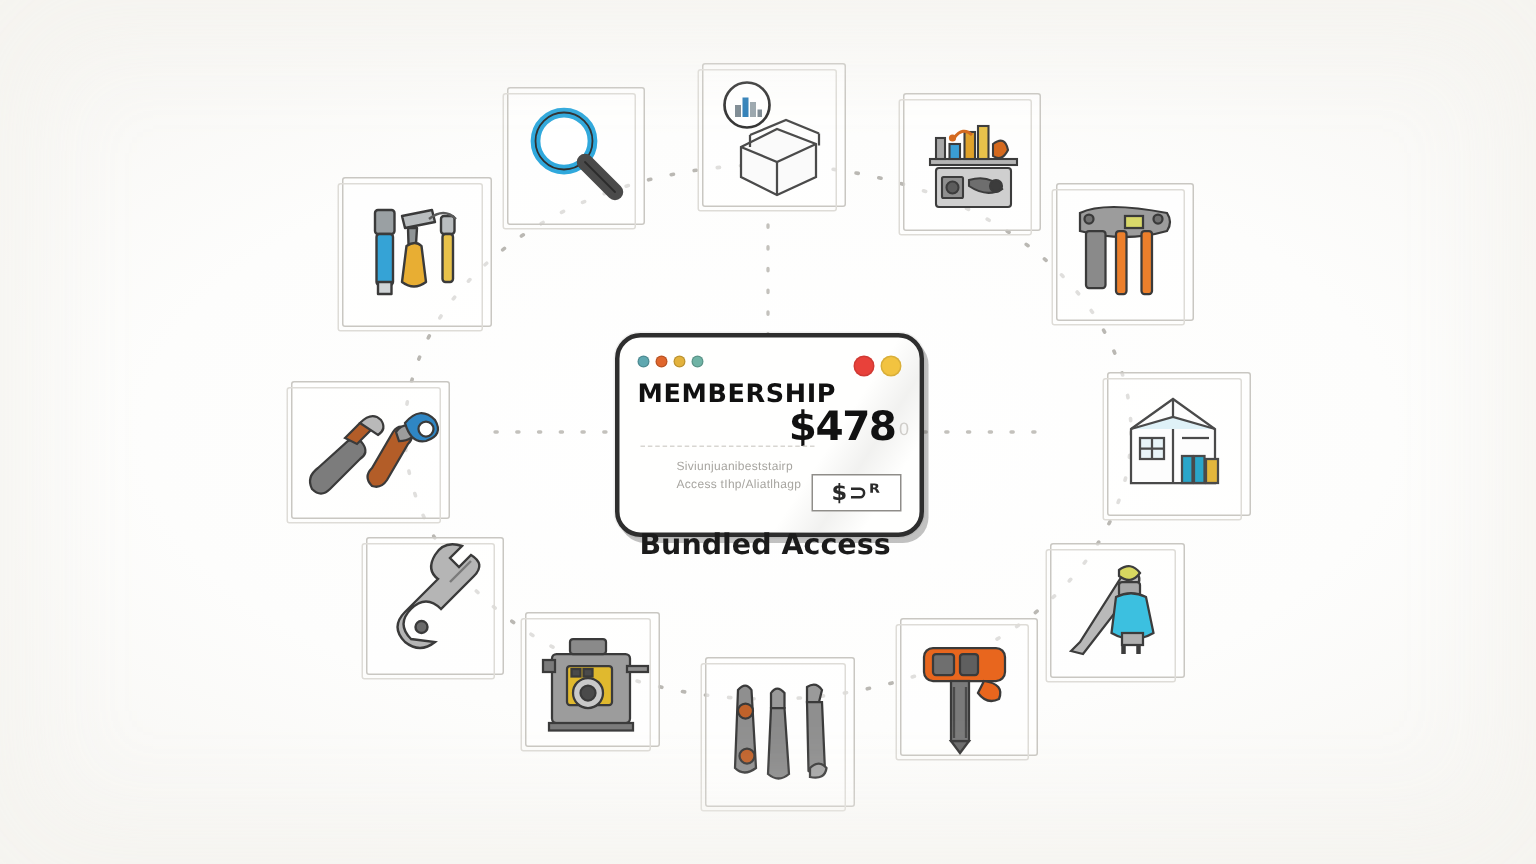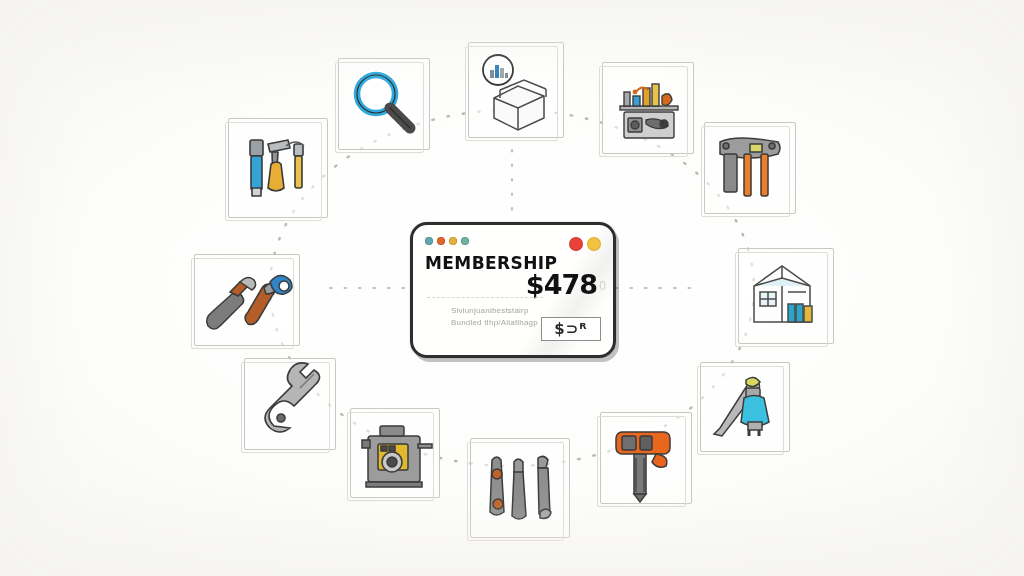--- a/index.html
+++ b/index.html
@@ -326,23 +326,24 @@
 
     <div class="card-title">MEMBERSHIP</div>
 
     <div class="card-price">$478</div>
     <div class="price-ghost">0</div>
 
     <div class="rule"></div>
 
     <div class="sub-lines">
       <div class="sub-line">Siviunjuanibeststairp</div>
-      <div class="sub-line">Bundled tIhp/Aliatlhagp</div>
+      <div class="sub-line">Access tIhp/Aliatlhagp</div>
     </div>
 
     <div class="badge">
       <span>$⊃ᴿ</span>
     </div>
   </div>
 
+  <div class="caption">Bundled Access</div>
 
   <div class="vignette"></div>
 </div>
 
 </body></html>

